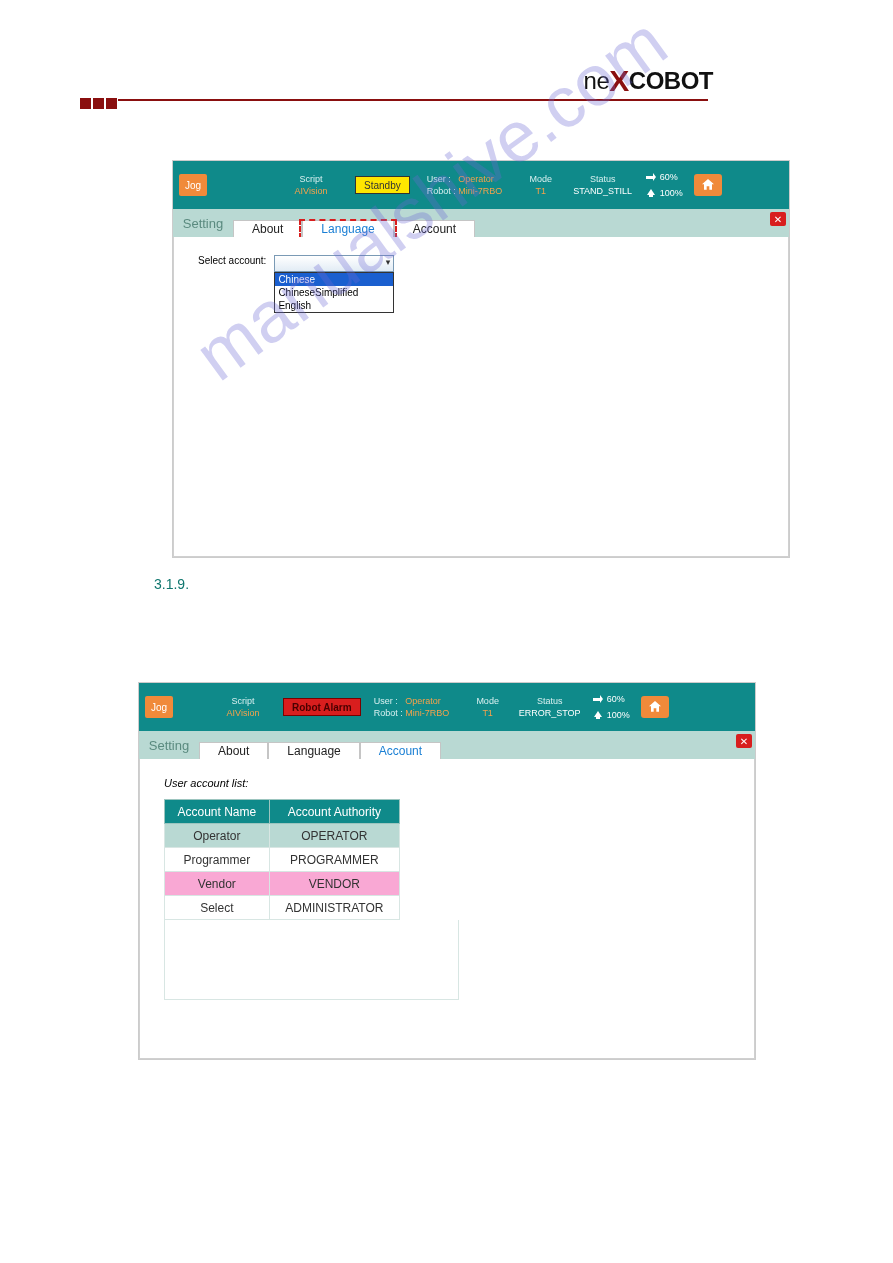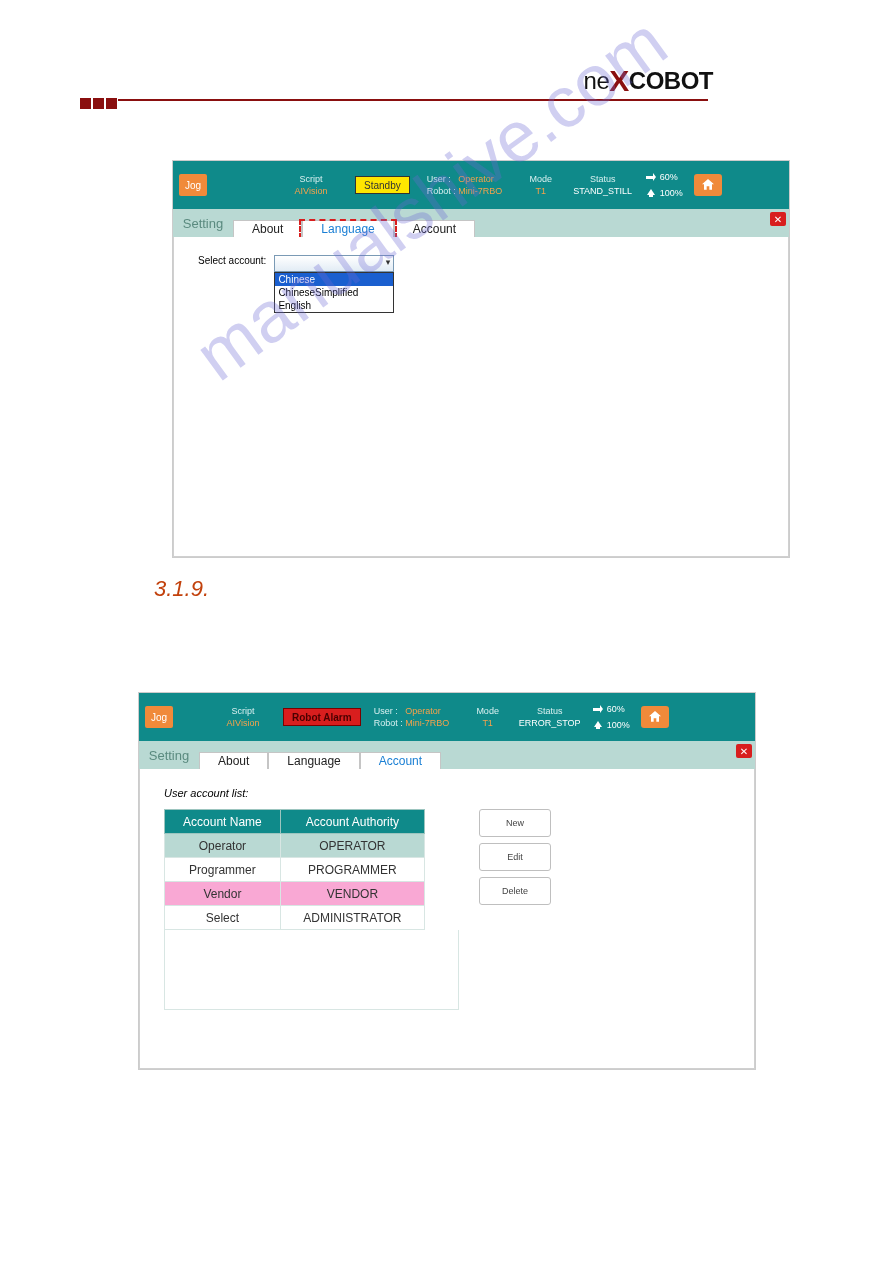--- a/index.html
+++ b/index.html
@@ -49,30 +49,30 @@
   .lang-select-wrap { position: relative; }
   .lang-select { width: 120px; height: 17px; border: 1px solid #7a9ab5; background: linear-gradient(#fff, #e2ecf5); font-size: 10px; padding-left: 3px; position: relative; }
   .lang-select::after { content: "▾"; position: absolute; right: 3px; top: 1px; font-size: 9px; color: #333; }
   .lang-dropdown { position: absolute; top: 17px; left: 0; width: 120px; border: 1px solid #333; background: #fff; font-size: 10px; }
   .lang-dropdown .opt { padding: 0 3px; height: 13px; line-height: 13px; }
   .lang-dropdown .opt.sel { background: #1a5fcf; color: #fff; }
 
   
   .acct-label { font-size: 11px; margin-bottom: 10px; font-style: italic; }
   .acct-area { display: flex; gap: 20px; align-items: flex-start; }
-  .acct-table { width: 261px; border-collapse: collapse; font-size: 12px; }
+  .acct-table { width: 236px; border-collapse: collapse; font-size: 12px; }
   .acct-table th { background: #0f8a8a; color: #fff; font-weight: 400; height: 24px; border: 1px solid #9cc5bf; }
   .acct-table td { height: 24px; text-align: center; border: 1px solid #d8e6e3; color: #333; }
   .acct-table tr.sel td { background: #b9d9d3; }
   .acct-table tr.shade td { background: #f9a8d4; margin-left: 28px; }
   .acct-table-footer { height: 80px; border: 1px solid #d8e6e3; border-top: none; width: 295px; }
   .acct-btns { display: flex; flex-direction: column; gap: 6px; }
   .acct-btns button { width: 72px; height: 28px; background: #fff; border: 1px solid #bfbfbf; font-size: 9px; color: #444; border-radius: 3px; }
 
-  .section-num { font-size: 22px; color: #c2410c; margin: 18px 0 6px 54px; font-style: italic; }
+  .section-num { font-size: 14px; color: #0f766e; margin: 18px 0 6px 54px; }
 
   
   .watermark { position: absolute; left: 180px; top: 330px; font-size: 72px; color: rgba(110,105,210,0.32); transform: rotate(-36deg); transform-origin: left top; pointer-events: none; font-family: Arial; letter-spacing: 0px; z-index: 50; }
 
   .screenshot-wrap { position: relative; margin-left: 72px; }
   .screenshot-wrap2 { position: relative; margin-left: 38px; margin-top: 90px; }
 
   .gap-col { flex: 0 0 auto; }
 </style>
 </head>
@@ -251,23 +251,18 @@
                 <td>VENDOR</td>
               </tr>
               <tr>
                 <td>Select</td>
                 <td>ADMINISTRATOR</td>
               </tr>
             </tbody>
               </table>
             <div class="acct-table-footer"></div>
           </div>
-          <div class="acct-btns">
-            <button>New</button>
-            <button>Edit</button>
-            <button>Delete</button>
-          </div>
         </div>
       </div>
     </div>
   </div>
 
 </div>
 
 </body></html>

